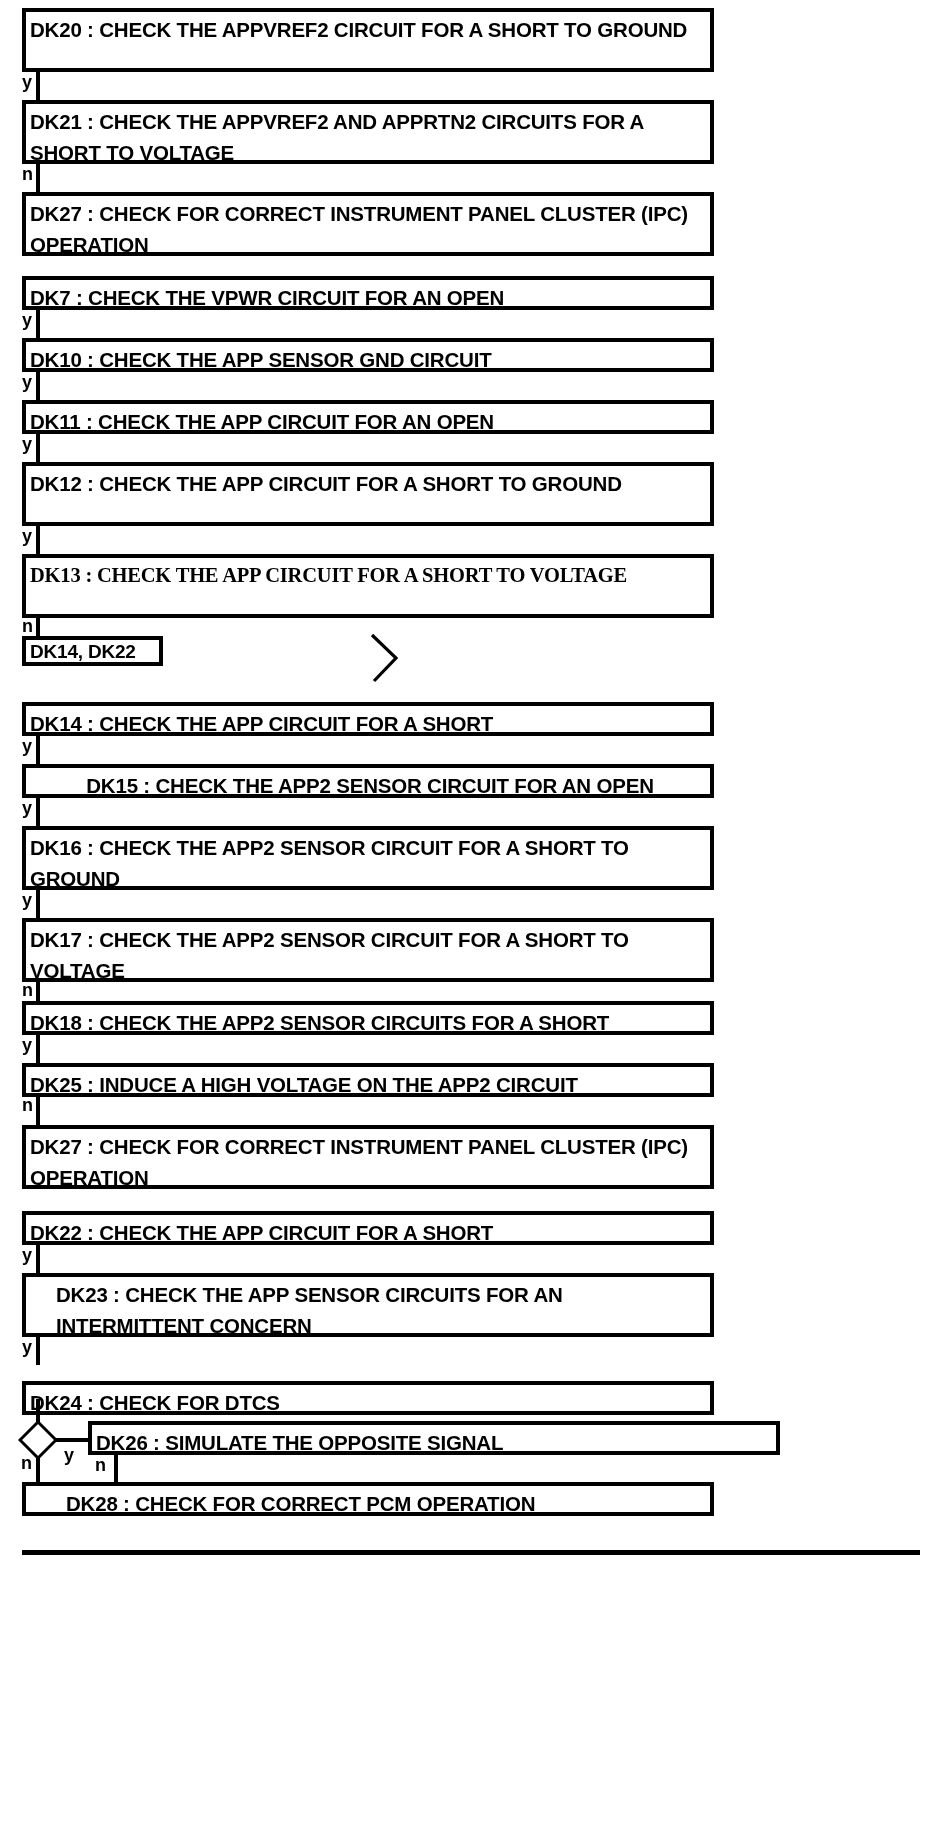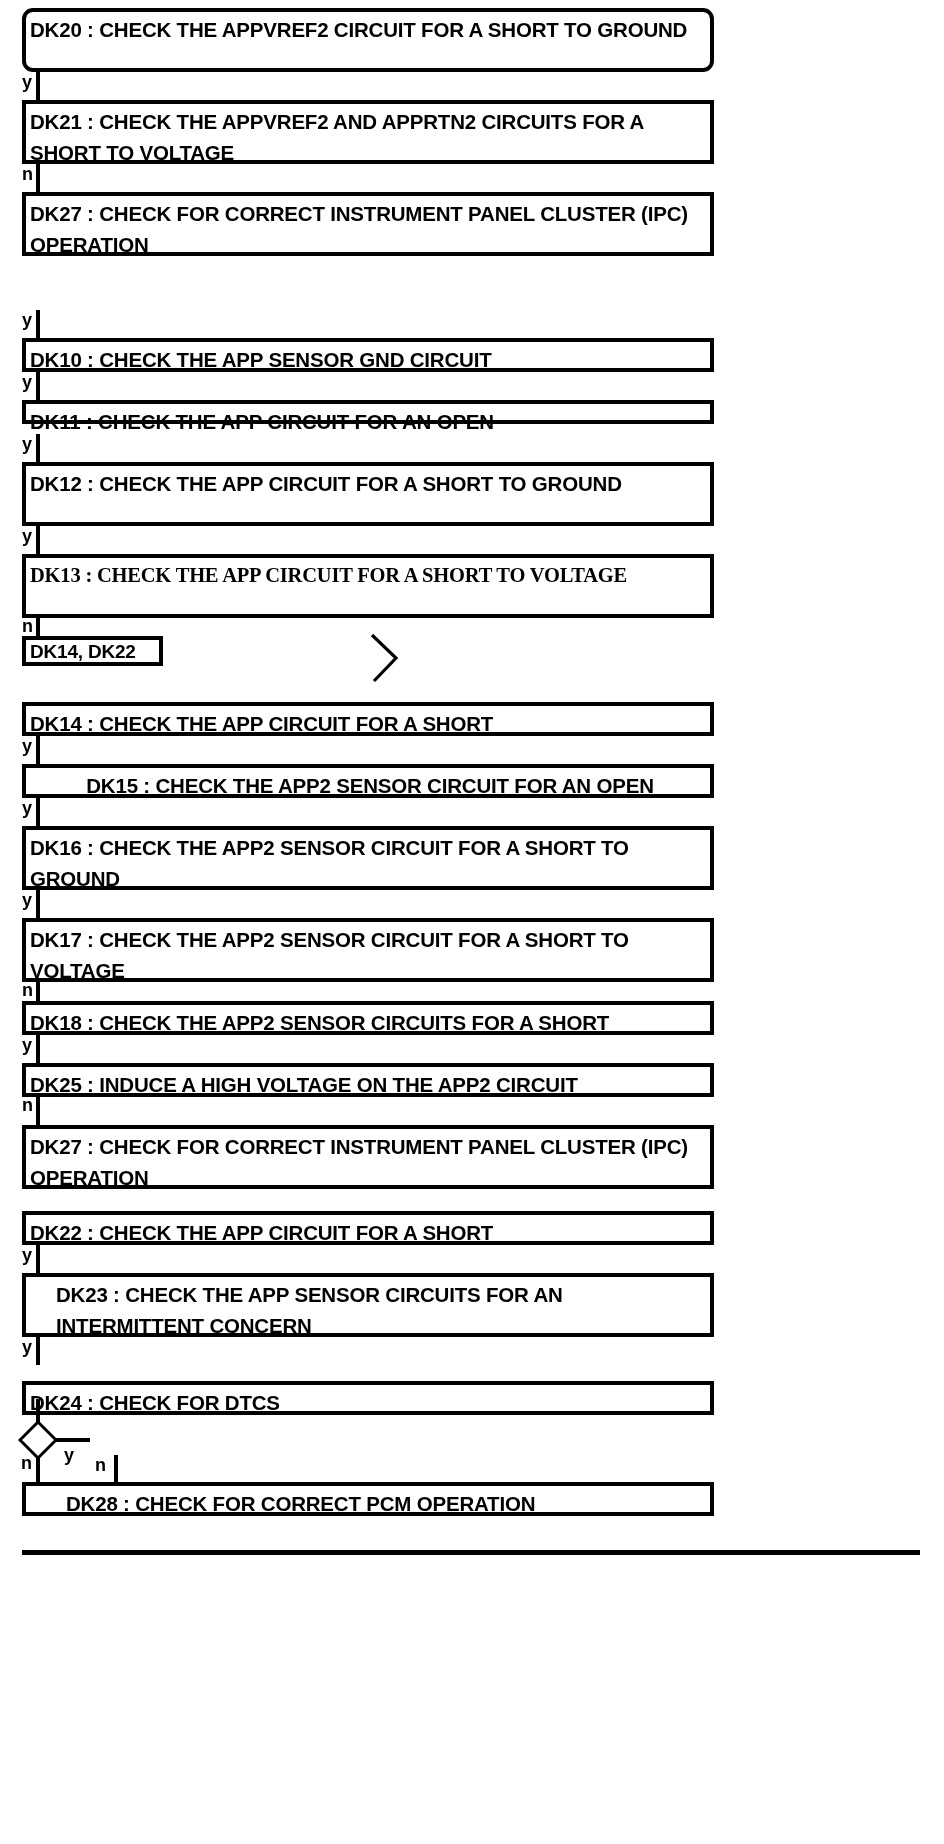--- a/index.html
+++ b/index.html
@@ -72,42 +72,43 @@
     position: absolute;
     background: #000000;
     height: 5px;
   }
 </style>
 </head>
 <body>
 
 <div id="canvas">
 
-  <div class="box" style="left:22px; top:8px; width:692px; height:64px;border-radius:11px;">DK20 : CHECK THE APPVREF2 CIRCUIT FOR A SHORT TO GROUND</div>
+  <div class="box" style="left:22px; top:8px; width:692px; height:64px;">DK20 : CHECK THE APPVREF2 CIRCUIT FOR A SHORT TO GROUND</div>
 
   <div class="vline" style="left:36px; top:72px; height:28px;"></div>
   <div class="edge-label" style="left:22px; top:73px;">y</div>
 
   <div class="box" style="left:22px; top:100px; width:692px; height:64px;">DK21 : CHECK THE APPVREF2 AND APPRTN2 CIRCUITS FOR A SHORT TO VOLTAGE</div>
 
   <div class="vline" style="left:36px; top:164px; height:28px;"></div>
   <div class="edge-label" style="left:22px; top:165px;">n</div>
 
   <div class="box" style="left:22px; top:192px; width:692px; height:64px;">DK27 : CHECK FOR CORRECT INSTRUMENT PANEL CLUSTER (IPC) OPERATION</div>
 
+  <div class="box" style="left:22px; top:276px; width:692px; height:34px;">DK7 : CHECK THE VPWR CIRCUIT FOR AN OPEN</div>
 
   <div class="vline" style="left:36px; top:310px; height:28px;"></div>
   <div class="edge-label" style="left:22px; top:311px;">y</div>
 
   <div class="box" style="left:22px; top:338px; width:692px; height:34px;">DK10 : CHECK THE APP SENSOR GND CIRCUIT</div>
 
   <div class="vline" style="left:36px; top:372px; height:28px;"></div>
   <div class="edge-label" style="left:22px; top:373px;">y</div>
 
-  <div class="box" style="left:22px; top:400px; width:692px; height:24px;">DK11 : CHECK THE APP CIRCUIT FOR AN OPEN</div>
+  <div class="box" style="left:22px; top:400px; width:692px; height:34px;">DK11 : CHECK THE APP CIRCUIT FOR AN OPEN</div>
 
   <div class="vline" style="left:36px; top:434px; height:28px;"></div>
   <div class="edge-label" style="left:22px; top:435px;">y</div>
 
   <div class="box" style="left:22px; top:462px; width:692px; height:64px;">DK12 : CHECK THE APP CIRCUIT FOR A SHORT TO GROUND</div>
 
   <div class="vline" style="left:36px; top:526px; height:28px;"></div>
   <div class="edge-label" style="left:22px; top:527px;">y</div>
 
   <div class="box" style="left:22px; top:554px; width:692px; height:64px;font-family:Liberation Serif, serif;">DK13 : CHECK THE APP CIRCUIT FOR A SHORT TO VOLTAGE</div>
@@ -171,20 +172,21 @@
 
   <div class="diamond" style="left:18px; top:1420px; width:40px; height:40px;">
     <svg width="40" height="40" viewBox="0 0 40 40" xmlns="http://www.w3.org/2000/svg">
       <path d="M20 2 L38 20 L20 38 L2 20 Z" fill="#ffffff" stroke="#000000" stroke-width="3"></path>
     </svg>
   </div>
 
   <div class="hline" style="left:54px; top:1438px; width:36px;"></div>
   <div class="edge-label" style="left:64px; top:1446px;">y</div>
 
+  <div class="box" style="left:88px; top:1421px; width:692px; height:34px;">DK26 : SIMULATE THE OPPOSITE SIGNAL</div>
 
   <div class="vline" style="left:36px; top:1456px; height:28px;"></div>
   <div class="edge-label" style="left:21px; top:1454px;">n</div>
 
   <div class="vline" style="left:114px; top:1455px; height:29px;"></div>
   <div class="edge-label" style="left:95px; top:1456px;">n</div>
 
   <div class="box" style="left:22px; top:1482px; width:692px; height:34px;padding-left:40px;">DK28 : CHECK FOR CORRECT PCM OPERATION</div>
 
   <div class="footer-rule" style="left:22px; top:1550px; width:898px;"></div>

